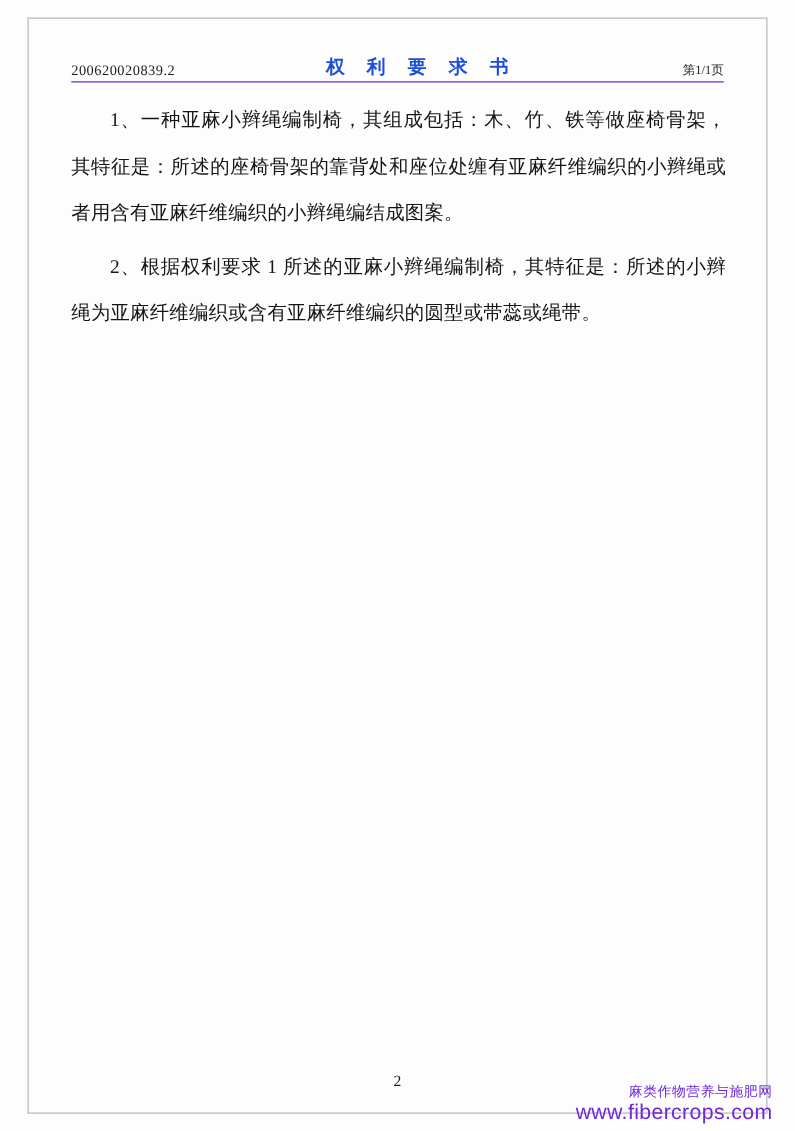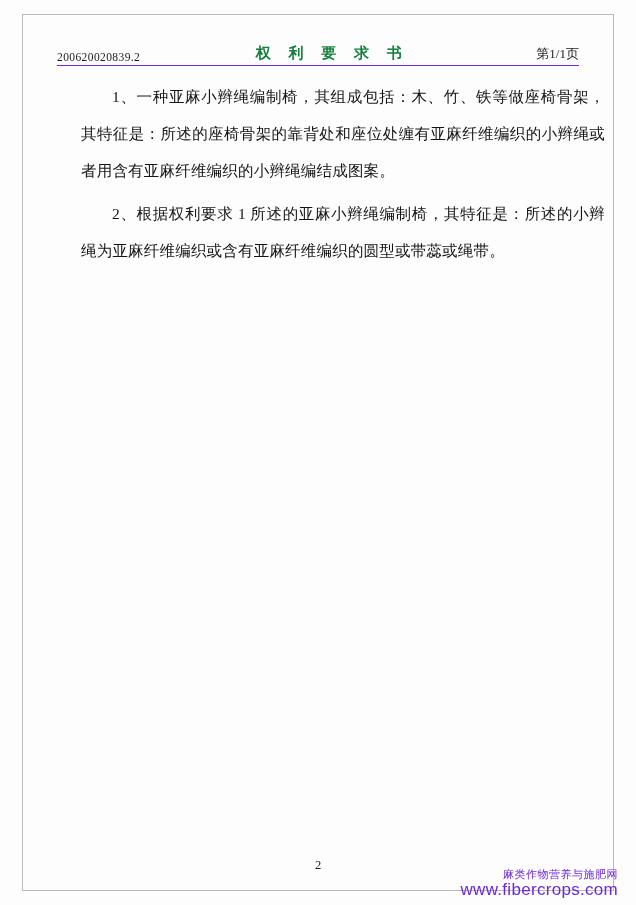--- a/index.html
+++ b/index.html
@@ -54,39 +54,38 @@
     font-family: "Liberation Serif", "DejaVu Serif", serif;
     letter-spacing: 0.4px;
     color: #1c1c1c;
     padding-bottom: 2px;
     white-space: nowrap;
   }
   .header-center {
     font-size: 15px;
     font-weight: bold;
     letter-spacing: 7px;
-    color: #15803d;
+    color: #1d4ed8;
     padding-bottom: 2px;
     white-space: nowrap;
     transform: translateX(-6px);
   }
   .header-right {
-    font-size: 13px;
+    font-size: 10px;
     color: #1c1c1c;
     padding-bottom: 2px;
     white-space: nowrap;
   }
 
   
   .body-text {
     position: absolute;
     left: 57px;
     top: 78px;
     width: 524px;
-    margin-left: 24px;
   }
   .claim-para {
     font-size: 15.5px;
     line-height: 37px;
     text-align: justify;
     text-justify: inter-ideograph;
     text-indent: 2em;
     color: #151515;
     margin: 0 0 6px 0;
     letter-spacing: 0.2px;

